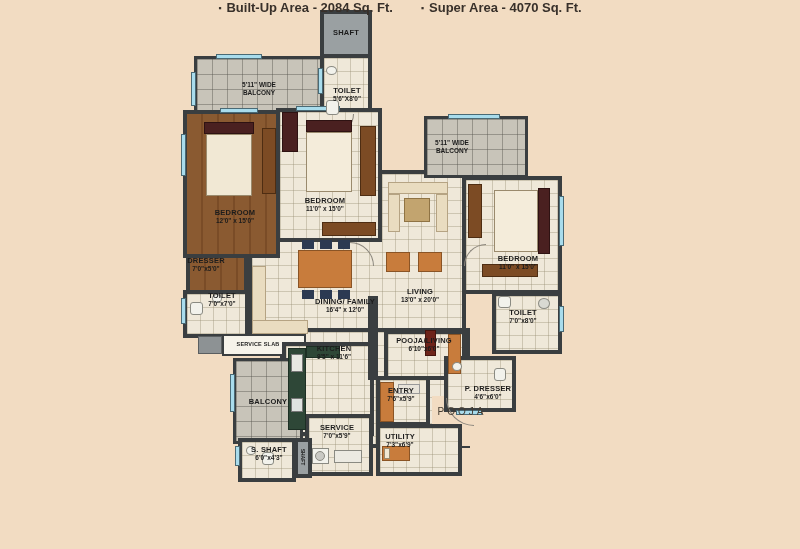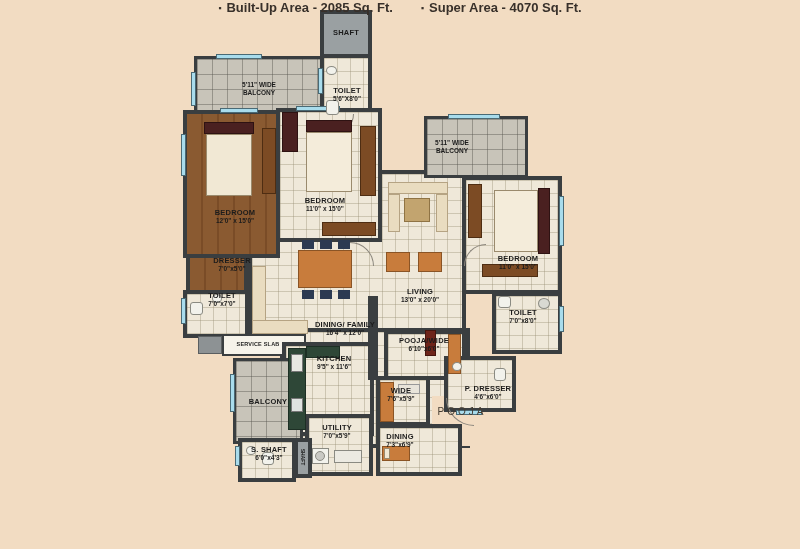--- a/index.html
+++ b/index.html
@@ -177,87 +177,87 @@
     <div class="dm">12'0" x 15'0"</div>
   </div>
   <div class="lbl" style="left:325px;top:204px">
     <div class="nm">BEDROOM</div>
     <div class="dm">11'0" x 15'0"</div>
   </div>
   <div class="lbl" style="left:518px;top:262px">
     <div class="nm">BEDROOM</div>
     <div class="dm">11'0" x 15'0"</div>
   </div>
-  <div class="lbl" style="left:232px;top:264px">
+  <div class="lbl" style="left:206px;top:264px">
     <div class="nm">DRESSER</div>
     <div class="dm">7'0"x5'0"</div>
   </div>
   <div class="lbl" style="left:222px;top:299px">
     <div class="nm">TOILET</div>
     <div class="dm">7'0"x7'0"</div>
   </div>
   <div class="lbl small" style="left:258px;top:344px">
     <div class="nm">SERVICE SLAB</div>
   </div>
   <div class="lbl" style="left:420px;top:295px">
     <div class="nm">LIVING</div>
     <div class="dm">13'0" x 20'0"</div>
   </div>
-  <div class="lbl" style="left:345px;top:328px">
+  <div class="lbl" style="left:345px;top:305px">
     <div class="nm">DINING/ FAMILY</div>
     <div class="dm">16'4" x 12'0"</div>
   </div>
-  <div class="lbl" style="left:334px;top:362px">
+  <div class="lbl" style="left:334px;top:352px">
     <div class="nm">KITCHEN</div>
     <div class="dm">9'5" x 11'6"</div>
   </div>
   <div class="lbl" style="left:424px;top:344px">
-    <div class="nm">POOJA/WIDE</div>
+    <div class="nm">POOJA/LIVING</div>
     <div class="dm">6'10"x6'0"</div>
   </div>
   <div class="lbl" style="left:401px;top:394px">
-    <div class="nm">WIDE</div>
+    <div class="nm">ENTRY</div>
     <div class="dm">7'6"x5'9"</div>
   </div>
   <div class="lbl" style="left:523px;top:316px">
     <div class="nm">TOILET</div>
     <div class="dm">7'0"x8'0"</div>
   </div>
   <div class="lbl" style="left:488px;top:392px">
     <div class="nm">P. DRESSER</div>
     <div class="dm">4'6"x6'0"</div>
   </div>
   <div class="lbl" style="left:462px;top:412px">
     <div class="entry-lbl">POOJA</div>
   </div>
   <div class="lbl" style="left:268px;top:401px">
     <div class="nm">BALCONY</div>
   </div>
   <div class="lbl" style="left:337px;top:431px">
+    <div class="nm">SERVICE</div>
+    <div class="dm">7'0"x5'9"</div>
+  </div>
+  <div class="lbl" style="left:400px;top:440px">
     <div class="nm">UTILITY</div>
-    <div class="dm">7'0"x5'9"</div>
-  </div>
-  <div class="lbl" style="left:400px;top:440px">
-    <div class="nm">DINING</div>
     <div class="dm">7'3"x6'9"</div>
   </div>
   <div class="lbl" style="left:269px;top:453px">
     <div class="nm">S. SHAFT</div>
     <div class="dm">6'0"x4'3"</div>
   </div>
   <div class="lbl vert" style="left:303px;top:457px">
     <div>SHAFT</div>
   </div>
 
 </div>
 
 <div class="caption">
   <div class="cap-line1">
     <span class="cap-item">
       <span class="cap-bullet">▪</span>
-      <span>Built-Up Area - 2085 Sq. Ft.</span>
+      <span>Built-Up Area - 2084 Sq. Ft.</span>
     </span>
     <span class="cap-item">
       <span class="cap-bullet">▪</span>
       <span>Super Area - 4070 Sq. Ft.</span>
     </span>
   </div>
 </div>
 
 </body></html>

